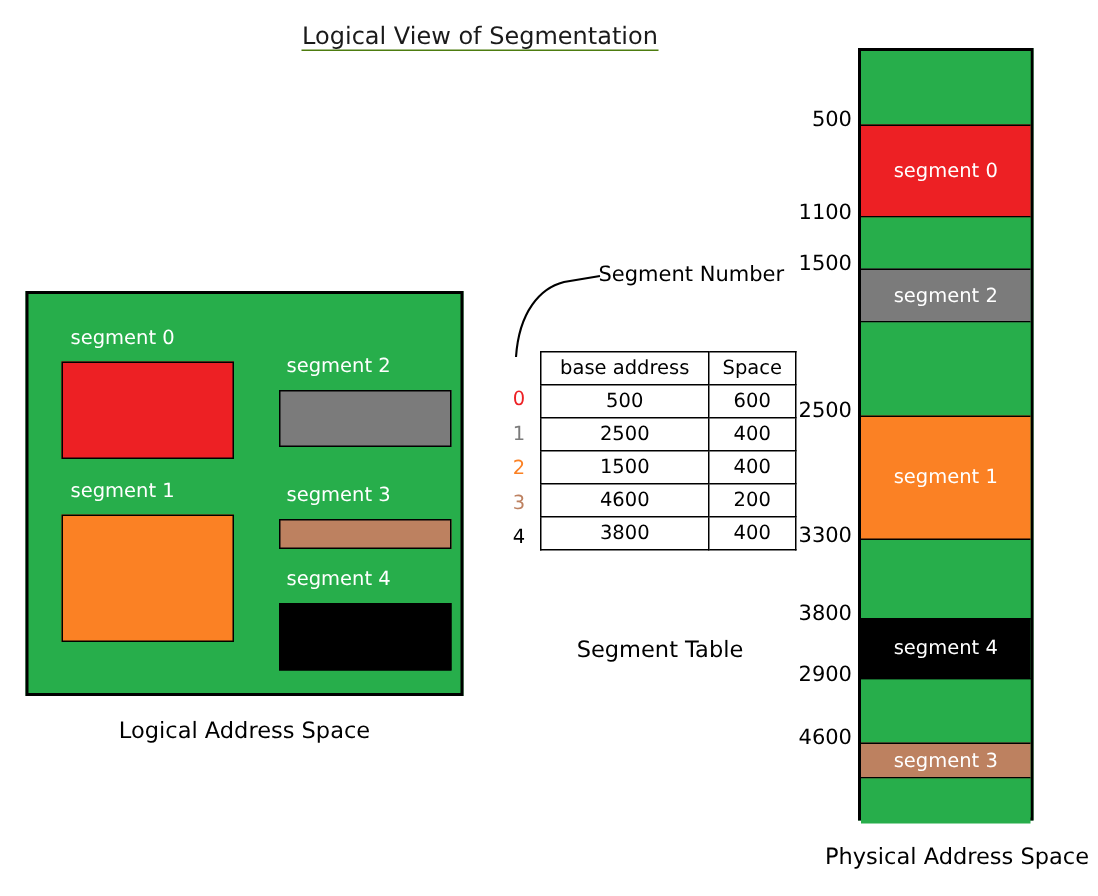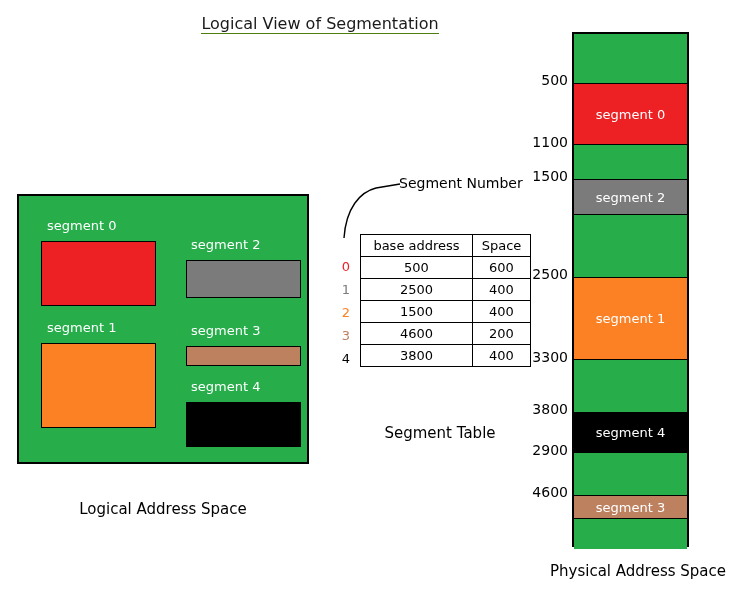--- a/index.html
+++ b/index.html
@@ -49,21 +49,21 @@
     white-space: nowrap;
   }
   .lseg-rect {
     position: absolute;
     border: 1px solid #000000;
     box-sizing: border-box;
   }
   #logical-caption {
     position: absolute;
     left: 17px;
-    top: 500px;
+    top: 478px;
     width: 292px;
     text-align: center;
     font-size: 15px;
   }
 
   
   #seg-number-label {
     position: absolute;
     left: 399px;
     top: 175px;

